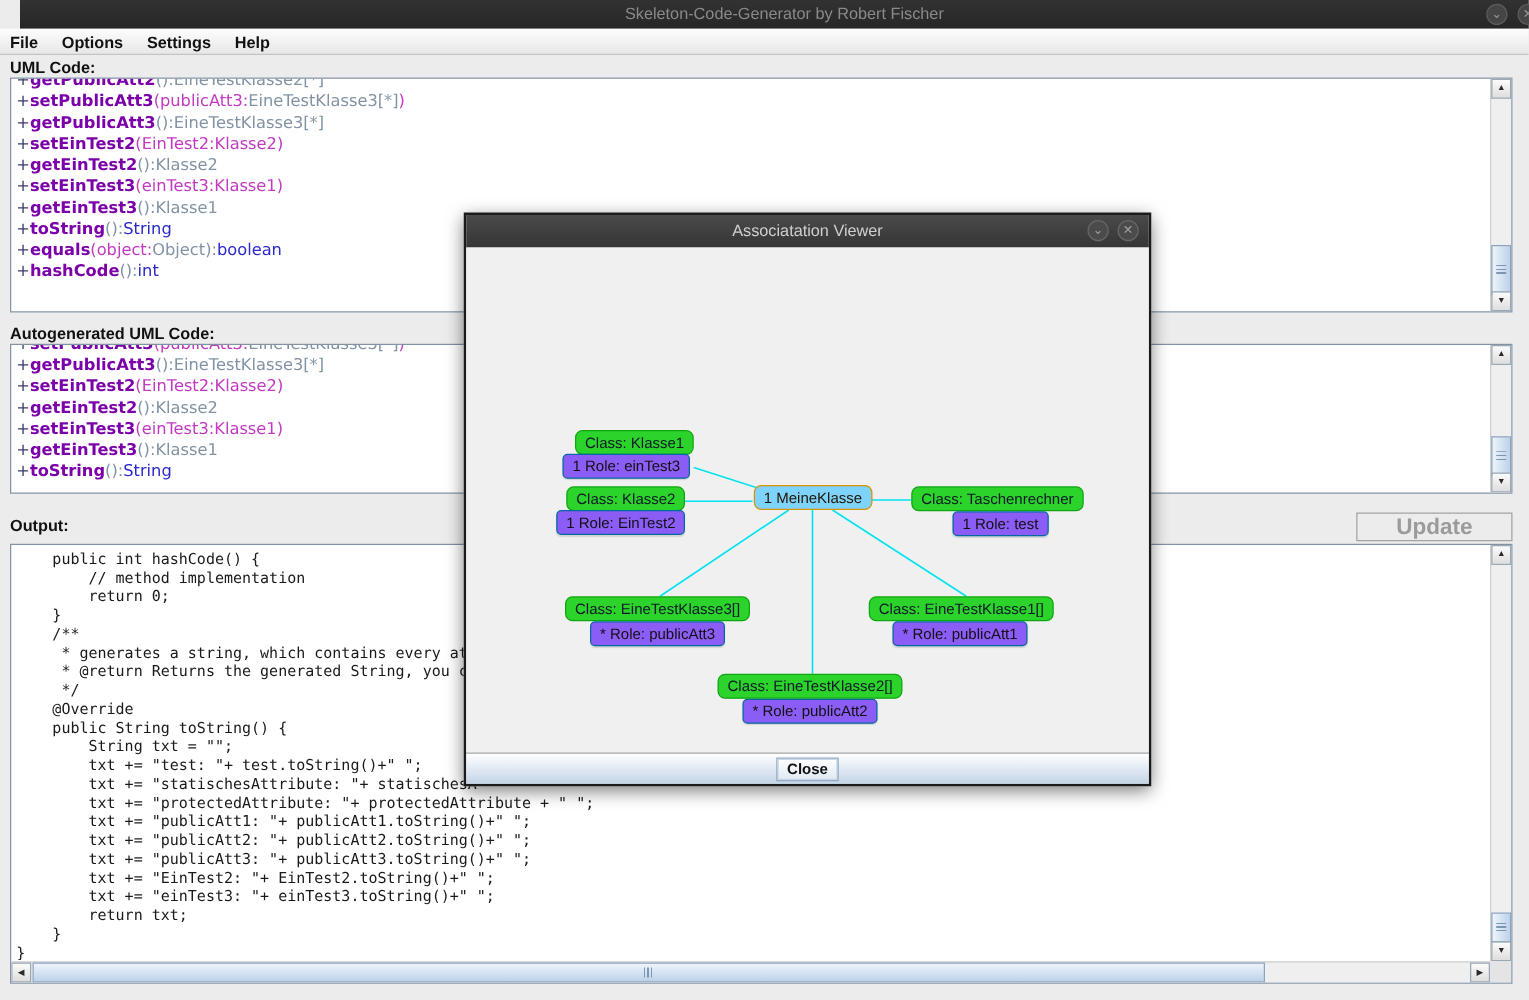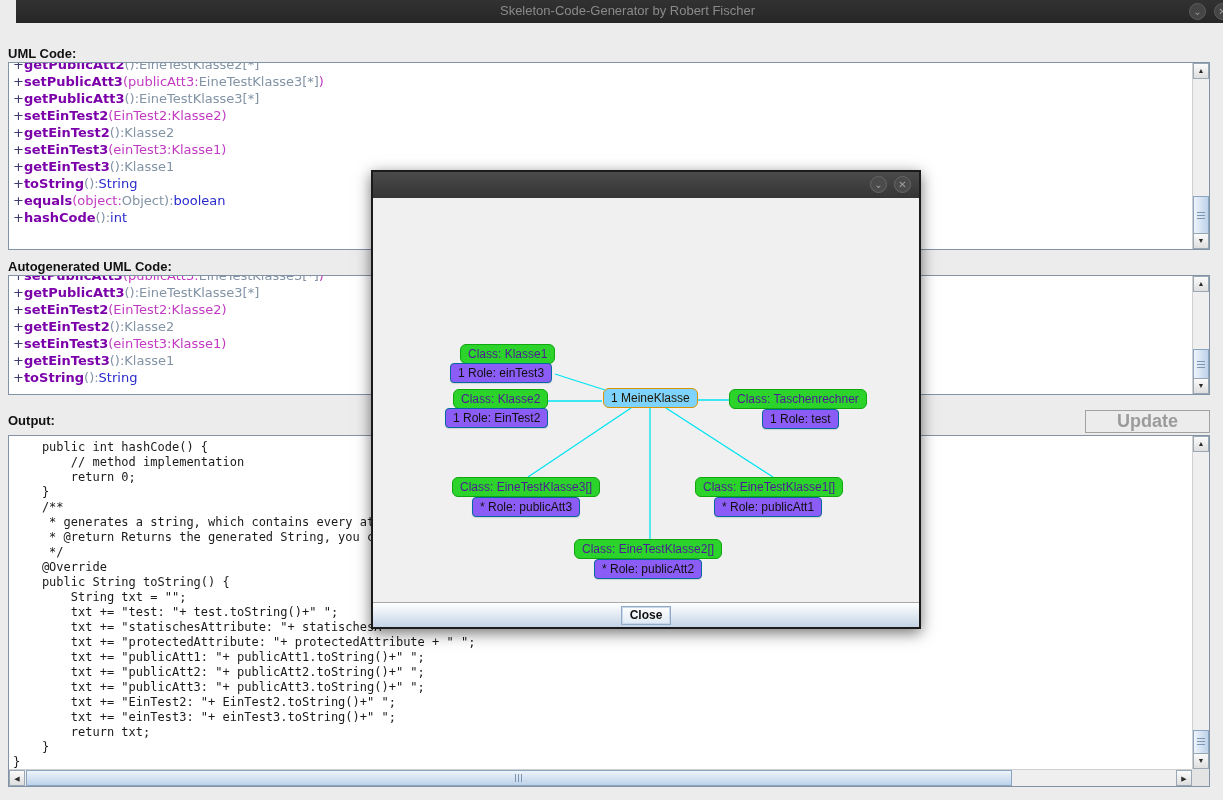--- a/index.html
+++ b/index.html
@@ -90,36 +90,42 @@
                display:flex; align-items:center; justify-content:center; }
   .close-btn { min-width:46px; height:19px; padding:0 8px;
                background:linear-gradient(#ffffff,#dfe9f4); border:1px solid #93abc4;
                box-shadow:inset 0 0 0 1px #c8d8ea; font-size:12px; font-weight:bold;
                color:#111; line-height:17px; text-align:center; }
 
   
   .diag-svg { position:absolute; left:0; top:0; }
   .node { position:absolute; white-space:nowrap; font-size:12px; line-height:14px;
           padding:2px 7px; border-radius:6px; }
-  .node.class { background:#2bd32b; border:1px solid #0fa60f; color:#4c1d95; }
+  .node.class { background:#2bd32b; border:1px solid #0fa60f; color:#0f172a; }
   .node.main  { background:#7dd3fc; border:1px solid #d99400; color:#201400; }
   .node.role  { background:#8b5cf6; border:1px solid #0369a1; color:#111;
                 border-radius:4px; box-shadow:0 1px 1px rgba(0,0,0,0.12); }
 </style>
 </head>
 <body>
 
 <div id="app">
 
   <div class="titlebar">
     <div class="titlebar-text">Skeleton-Code-Generator by Robert Fischer</div>
     <div class="winbtn shade"><span>⌄</span></div>
     <div class="winbtn close"><span>✕</span></div>
   </div>
 
+  <div class="menubar">
+    <span class="menu-item">File</span>
+    <span class="menu-item">Options</span>
+    <span class="menu-item">Settings</span>
+    <span class="menu-item">Help</span>
+  </div>
 
   <div class="sec-label" style="top:46px;">UML Code:</div>
   <div class="area" style="top:62px; height:188px;">
     <div class="code-sans" id="uml-lines" style="margin-top:-8px;"><div><span class="c-p">+</span><span class="c-n">getPublicAtt2</span><span class="c-t">():</span><span class="c-t">EineTestKlasse2[*]</span></div><div><span class="c-p">+</span><span class="c-n">setPublicAtt3</span><span class="c-m">(publicAtt3:</span><span class="c-t">EineTestKlasse3[*]</span><span class="c-m">)</span></div><div><span class="c-p">+</span><span class="c-n">getPublicAtt3</span><span class="c-t">():</span><span class="c-t">EineTestKlasse3[*]</span></div><div><span class="c-p">+</span><span class="c-n">setEinTest2</span><span class="c-m">(EinTest2:Klasse2)</span></div><div><span class="c-p">+</span><span class="c-n">getEinTest2</span><span class="c-t">():</span><span class="c-t">Klasse2</span></div><div><span class="c-p">+</span><span class="c-n">setEinTest3</span><span class="c-m">(einTest3:Klasse1)</span></div><div><span class="c-p">+</span><span class="c-n">getEinTest3</span><span class="c-t">():</span><span class="c-t">Klasse1</span></div><div><span class="c-p">+</span><span class="c-n">toString</span><span class="c-t">():</span><span class="c-k">String</span></div><div><span class="c-p">+</span><span class="c-n">equals</span><span class="c-m">(object:</span><span class="c-t">Object</span><span class="c-t">):</span><span class="c-k">boolean</span></div><div><span class="c-p">+</span><span class="c-n">hashCode</span><span class="c-t">():</span><span class="c-k">int</span></div></div>
     <div class="vsb">
       <div class="sb-btn up">▲</div>
       <div class="sb-thumb-v" style="top:133px; height:40px;">
           <div class="grip-v"></div>
         </div>
       <div class="sb-btn down">▼</div>
@@ -154,20 +160,21 @@
       <div class="sb-thumb-h" style="left:17px; width:986px;">
           <div class="grip-h"></div>
         </div>
       <div class="sb-btn right">▶</div>
     </div>
     <div class="sb-corner"></div>
   </div>
 
   <div class="dialog">
     <div class="dlg-title">
+      <div class="dlg-title-text">Associatation Viewer</div>
       <div class="dlg-btn shade"><span>⌄</span></div>
       <div class="dlg-btn close"><span>✕</span></div>
     </div>
     <div class="dlg-content" id="diagram">
       <svg class="diag-svg" id="diag-svg" width="546" height="404">
           <line x1="232" y1="192" x2="182" y2="176" stroke="#00e4f2" stroke-width="1.3"></line>
           <line x1="229" y1="203" x2="169" y2="203" stroke="#00e4f2" stroke-width="1.3"></line>
           <line x1="320" y1="202" x2="356" y2="202" stroke="#00e4f2" stroke-width="1.3"></line>
           <line x1="258" y1="210" x2="155" y2="279" stroke="#00e4f2" stroke-width="1.3"></line>
           <line x1="293" y1="210" x2="400" y2="279" stroke="#00e4f2" stroke-width="1.3"></line>

